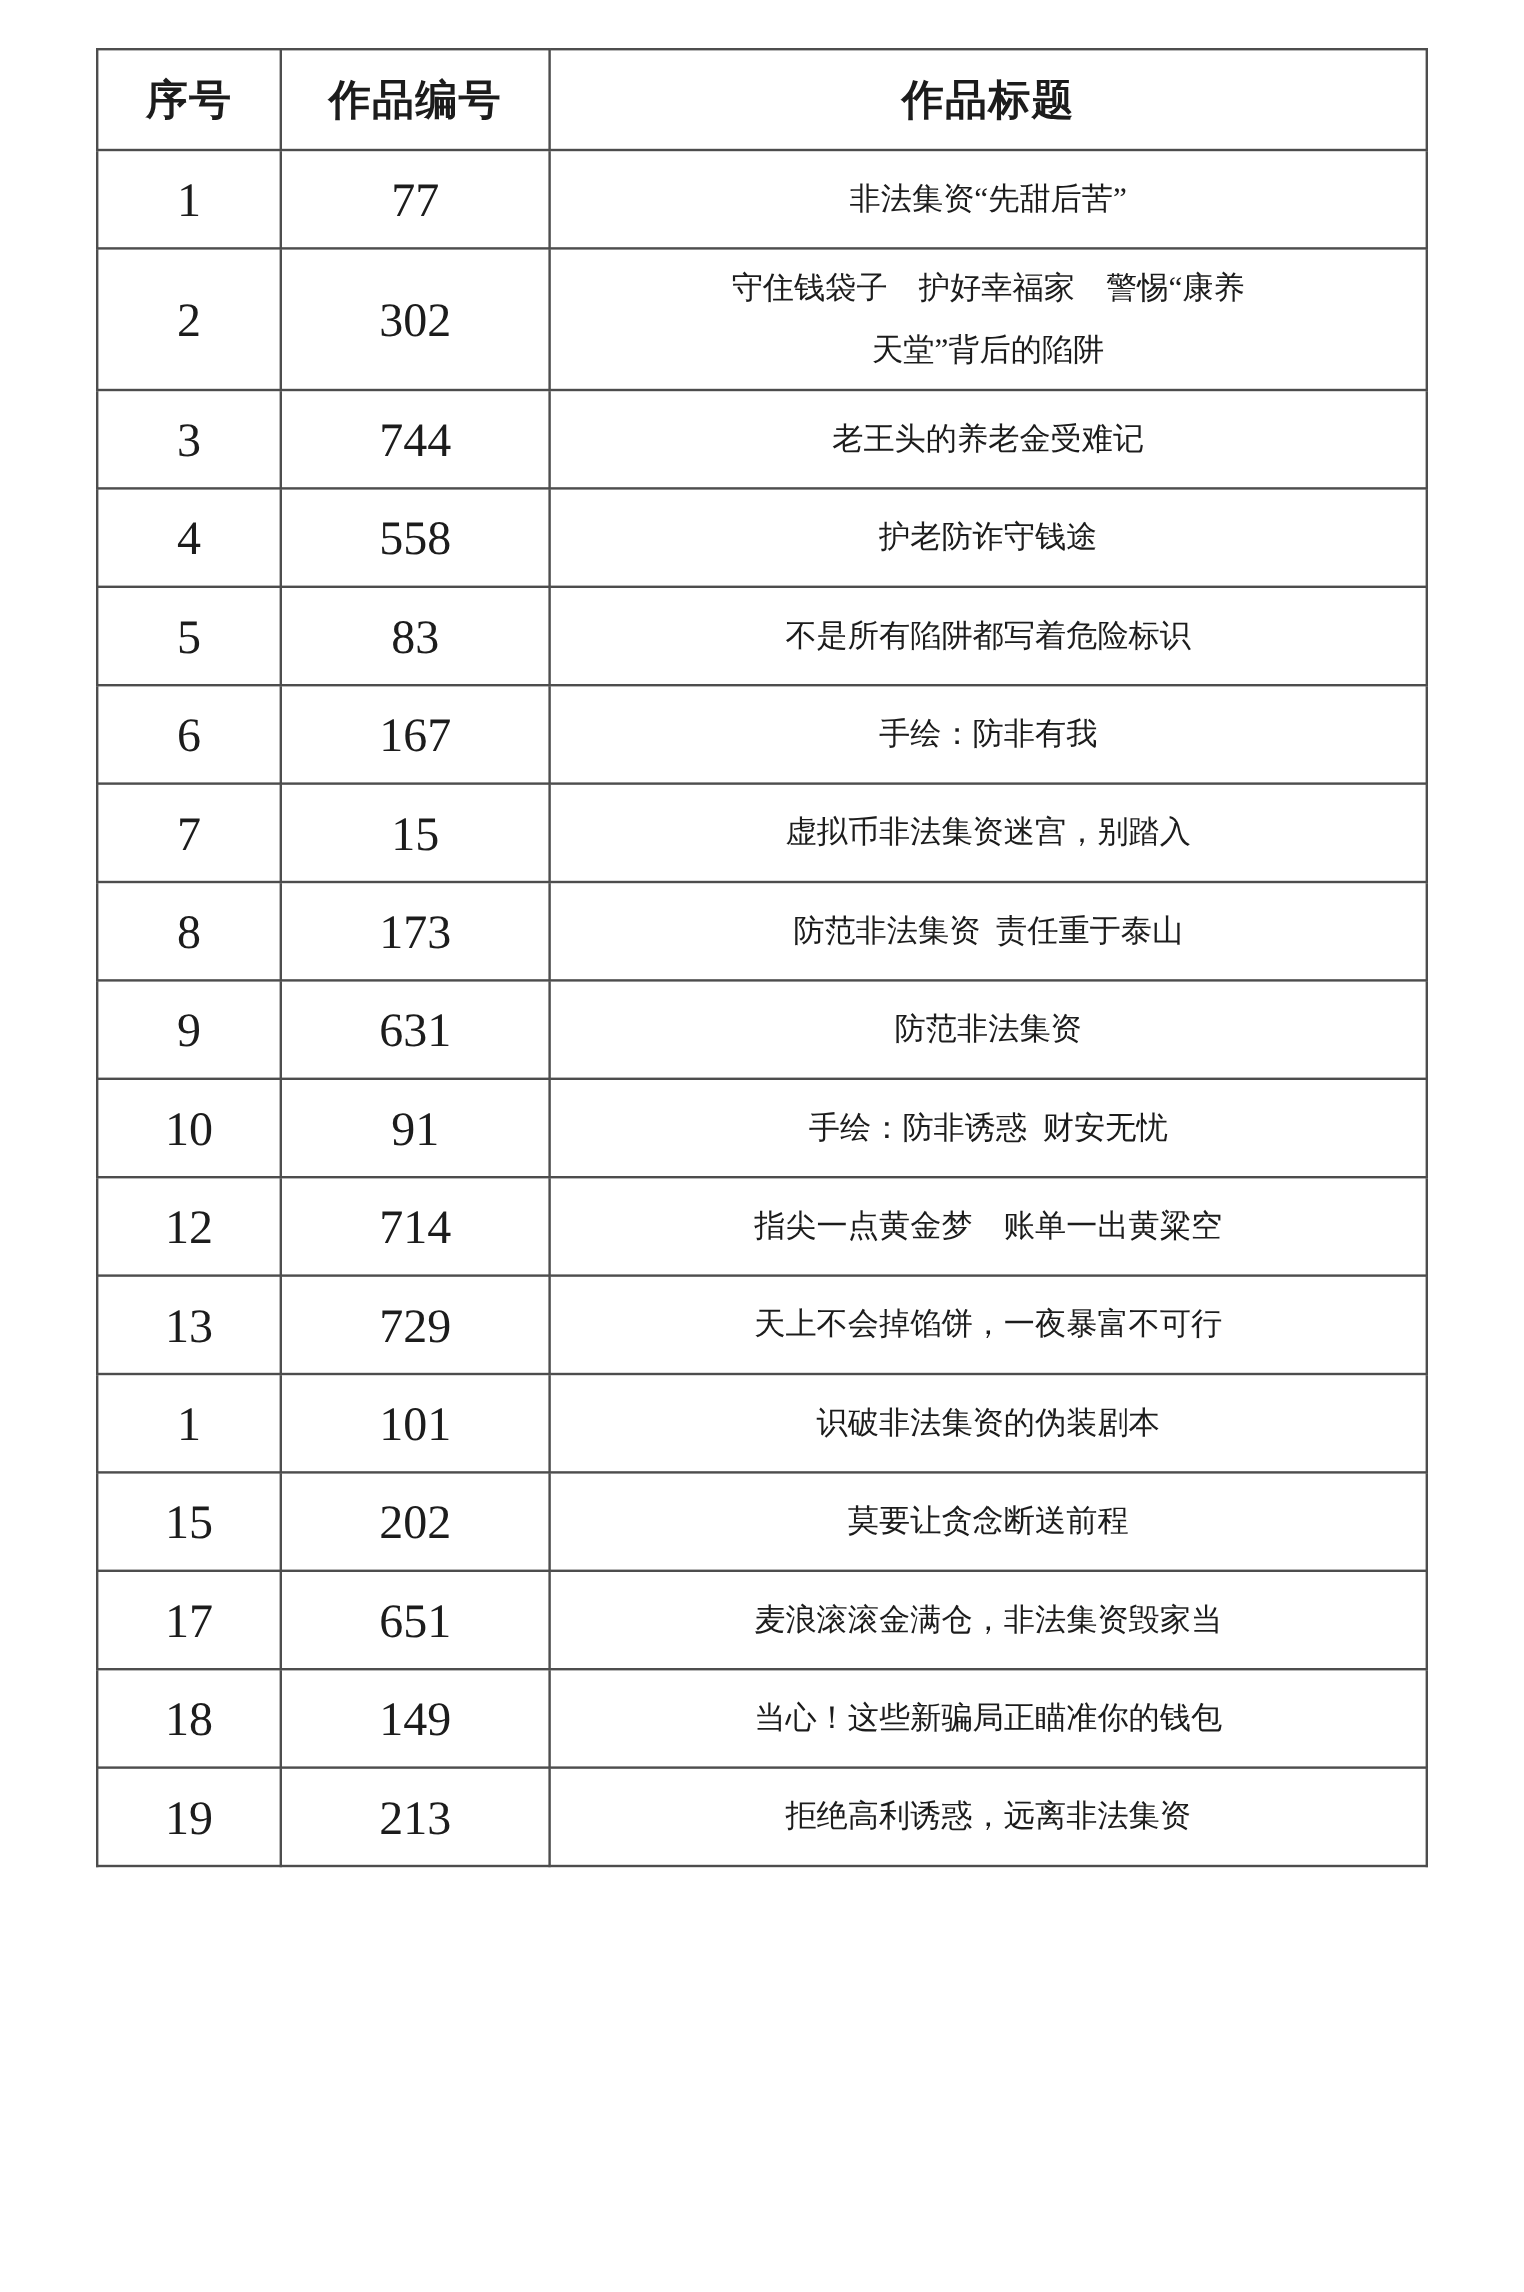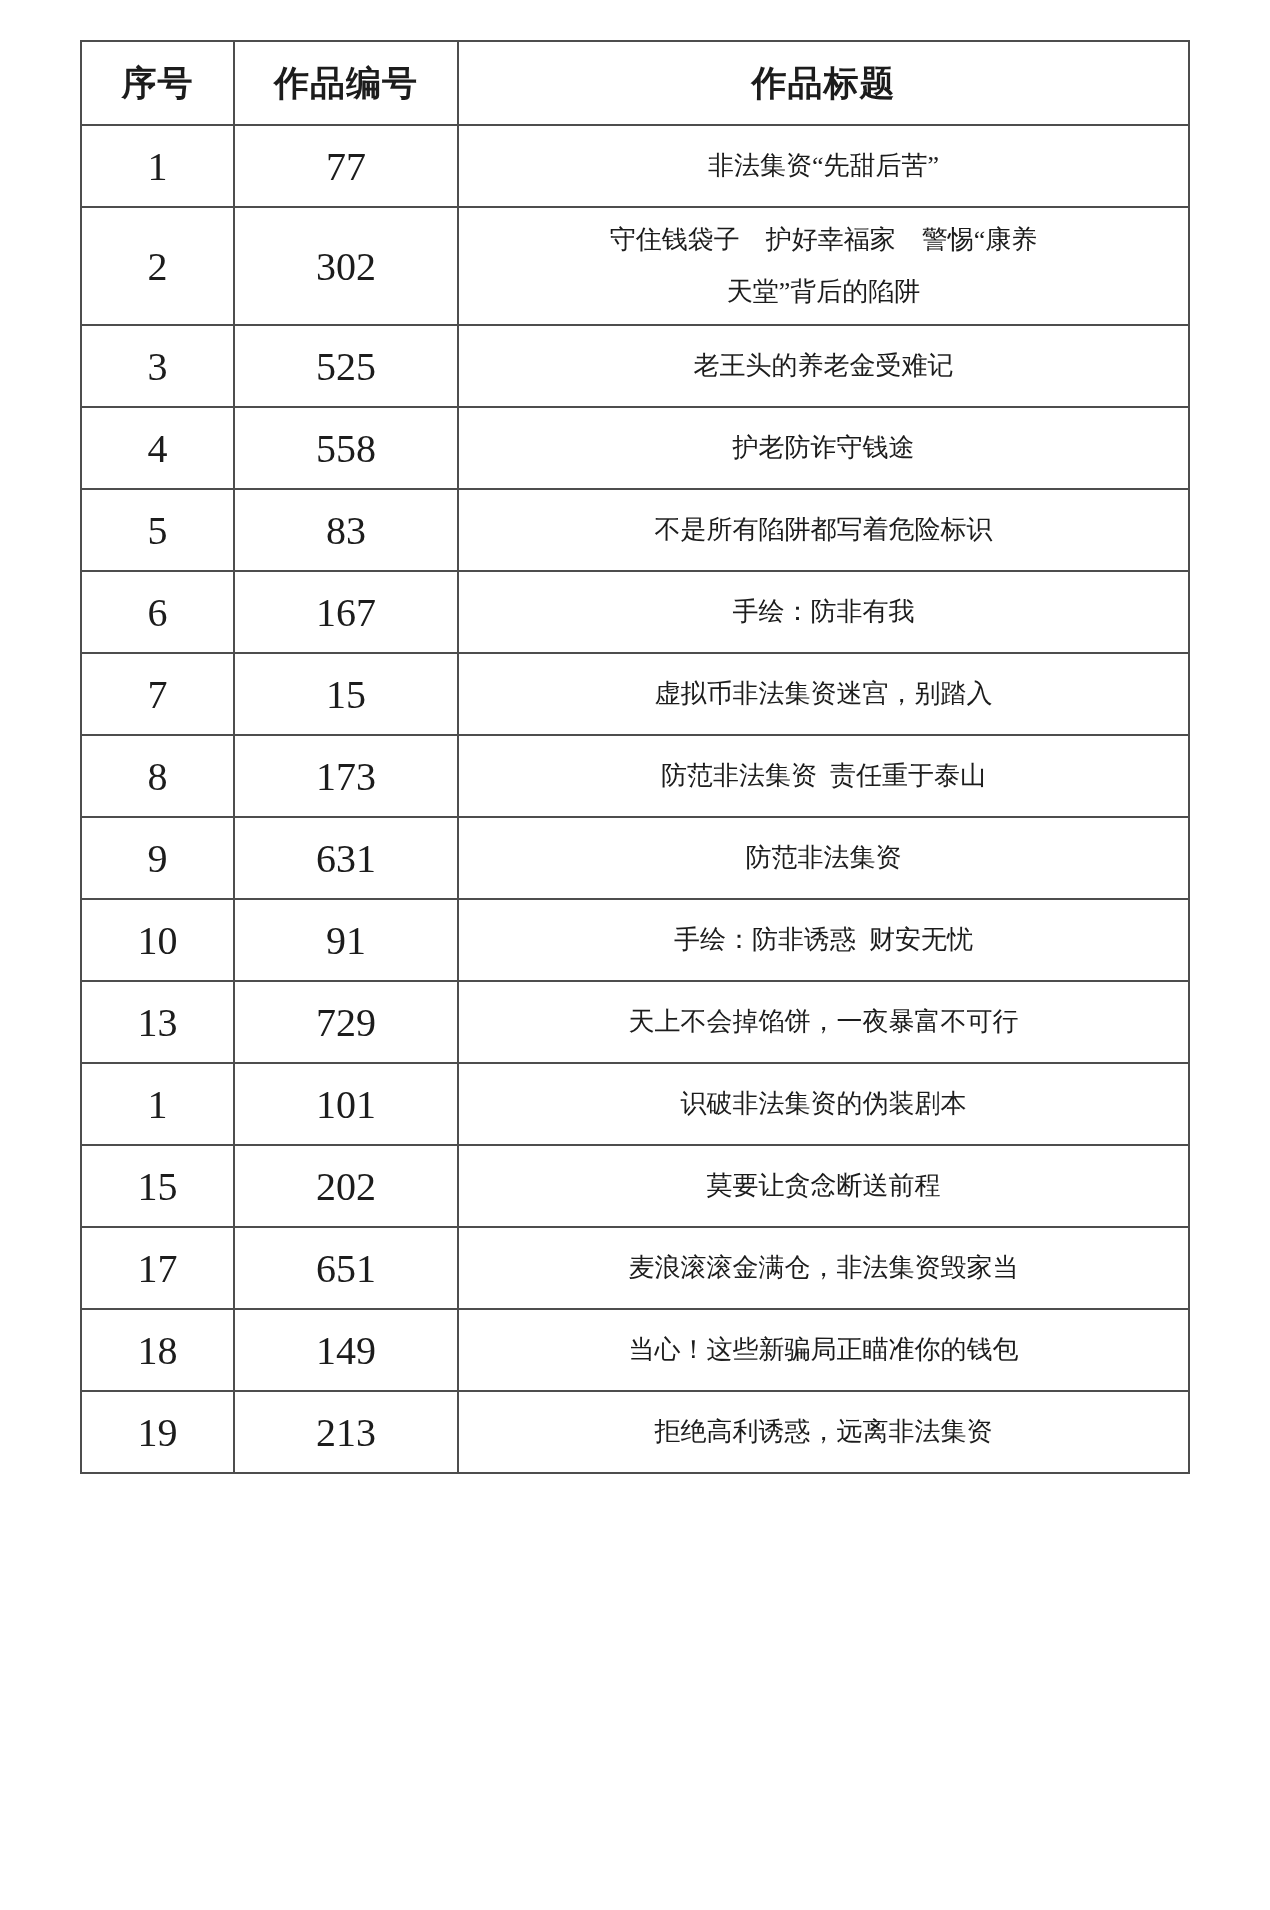--- a/index.html
+++ b/index.html
@@ -79,21 +79,21 @@
         <td class="cell-title">非法集资“先甜后苦”</td>
       </tr>
         <tr>
         <td class="cell-index">2</td>
         <td class="cell-code">302</td>
         <td class="cell-title">守住钱袋子　护好幸福家　警惕“康养
 天堂”背后的陷阱</td>
       </tr>
         <tr>
         <td class="cell-index">3</td>
-        <td class="cell-code">525</td>
+        <td class="cell-code">744</td>
         <td class="cell-title">老王头的养老金受难记</td>
       </tr>
         <tr>
         <td class="cell-index">4</td>
         <td class="cell-code">558</td>
         <td class="cell-title">护老防诈守钱途</td>
       </tr>
         <tr>
         <td class="cell-index">5</td>
         <td class="cell-code">83</td>
@@ -118,20 +118,25 @@
         <td class="cell-index">9</td>
         <td class="cell-code">631</td>
         <td class="cell-title">防范非法集资</td>
       </tr>
         <tr>
         <td class="cell-index">10</td>
         <td class="cell-code">91</td>
         <td class="cell-title">手绘：防非诱惑 财安无忧</td>
       </tr>
         <tr>
+        <td class="cell-index">12</td>
+        <td class="cell-code">714</td>
+        <td class="cell-title">指尖一点黄金梦　账单一出黄粱空</td>
+      </tr>
+        <tr>
         <td class="cell-index">13</td>
         <td class="cell-code">729</td>
         <td class="cell-title">天上不会掉馅饼，一夜暴富不可行</td>
       </tr>
         <tr>
         <td class="cell-index">1</td>
         <td class="cell-code">101</td>
         <td class="cell-title">识破非法集资的伪装剧本</td>
       </tr>
         <tr>

